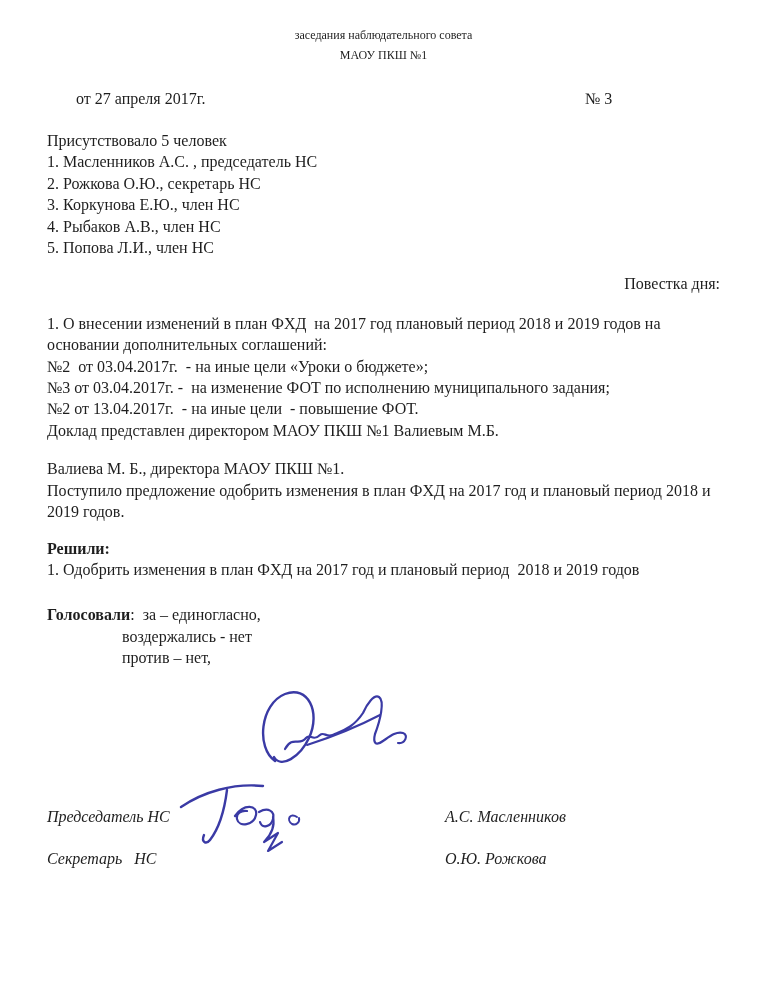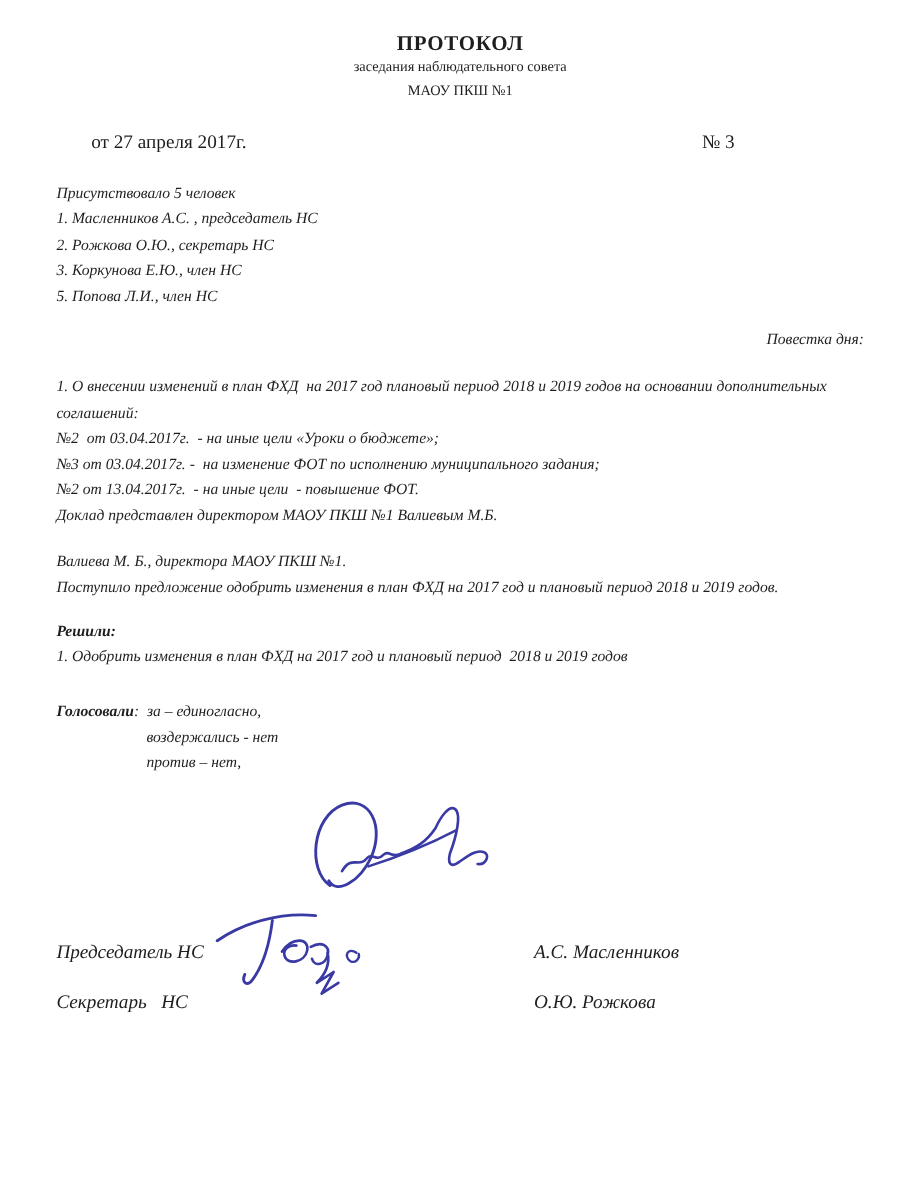--- a/index.html
+++ b/index.html
@@ -25,21 +25,21 @@
     line-height: 20px;
   }
   .doc-subtitle, .doc-org { font-size: 12px; line-height: 19.5px; }
 
   
   .date-row { position: relative; margin-top: 23px; font-size: 16px; line-height: 21.5px; }
   .date-left { margin-left: 29px; }
   .num-right { position: absolute; left: 538px; top: 0; }
 
   
-  .body-line { font-size: 13px; line-height: 21.4px; font-style: italic; }
+  .body-line { font-size: 16px; line-height: 21.4px; }
   .bold { font-weight: bold; }
 
   section { display: block; }
   .attendees { margin-top: 20.5px; }
   .agenda-heading { margin-top: 15px; text-align: right; }
   .agenda-intro { margin-top: 18px; }
   .heard-heading { margin-top: 11px; }
   .heard-first { margin-top: 17px; }
   .resolved-heading { margin-top: 15px; }
   .voting { margin-top: 24px; }
@@ -56,35 +56,35 @@
   .sig-svg-1 { left: 247px; top: 16px; width: 176px; height: 92px; }
   .sig-svg-2 { left: 175px; top: 98px; width: 146px; height: 96px; }
   .sig-svg path { fill: none; stroke-linecap: round; stroke-linejoin: round; }
 </style>
 </head>
 <body>
 
 <div class="page">
 
   <header class="doc-header">
-    <div class="doc-title">ПРОТОКОЛ</div>
     <div class="doc-subtitle">заседания наблюдательного совета</div>
     <div class="doc-org">МАОУ ПКШ №1</div>
   </header>
 
   <div class="date-row">
     <span class="date-left">от 27 апреля 2017г.</span>
     <span class="num-right">№ 3</span>
   </div>
 
   <section class="attendees">
     <div class="body-line pre">Присутствовало 5 человек</div>
     <div class="body-line pre">1. Масленников А.С. , председатель НС</div>
     <div class="body-line pre">2. Рожкова О.Ю., секретарь НС</div>
     <div class="body-line pre">3. Коркунова Е.Ю., член НС</div>
+    <div class="body-line pre">4. Рыбаков А.В., член НС</div>
     <div class="body-line pre">5. Попова Л.И., член НС</div>
   </section>
 
   <section>
     <div class="body-line pre agenda-heading">Повестка дня:</div>
     <p class="body-line pre agenda-intro">1. О внесении изменений в план ФХД  на 2017 год плановый период 2018 и 2019 годов на основании дополнительных соглашений:</p>
     <div class="body-line pre">№2  от 03.04.2017г.  - на иные цели «Уроки о бюджете»;</div>
     <div class="body-line pre">№3 от 03.04.2017г. -  на изменение ФОТ по исполнению муниципального задания;</div>
     <div class="body-line pre">№2 от 13.04.2017г.  - на иные цели  - повышение ФОТ.</div>
     <div class="body-line pre">Доклад представлен директором МАОУ ПКШ №1 Валиевым М.Б.</div>

